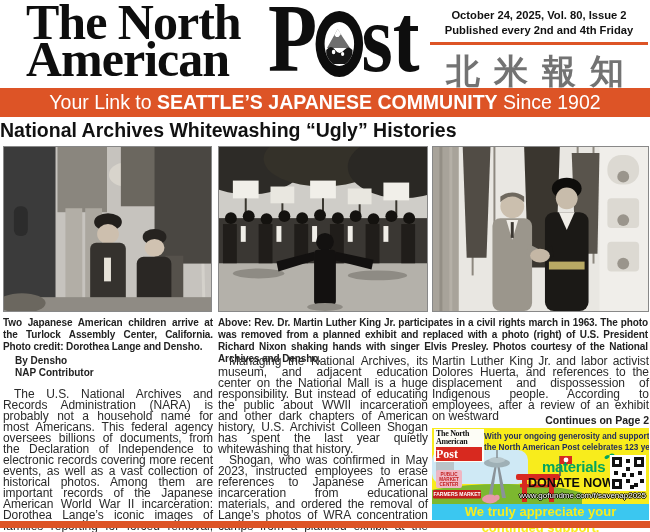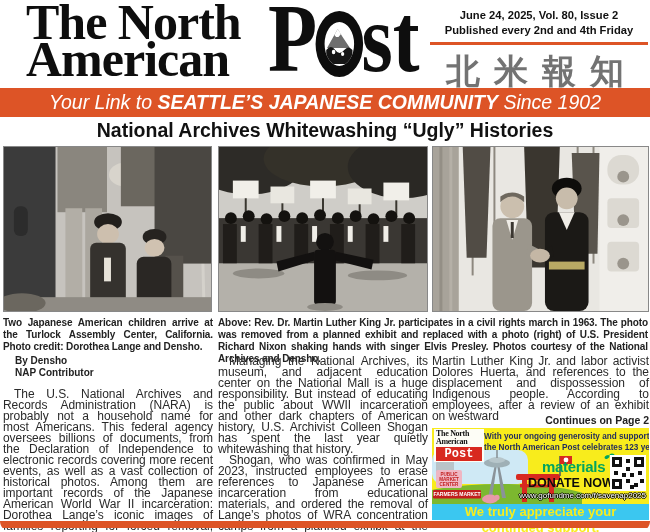--- a/index.html
+++ b/index.html
@@ -4,21 +4,20 @@
 <style>
   * { margin: 0; padding: 0; box-sizing: border-box; }
   html,body { background:#fff; }
   .page {
     position: relative;
     width: 650px; height: 532px;
     background: #fff;
     overflow: hidden;
     font-family: "Liberation Sans", sans-serif;
     color: #1a1a1a;
-    border-radius: 11px;
   }
   
   .masthead { position:absolute; left:0; top:0; width:650px; height:88px; }
   .logo-lines {
     position:absolute; left:26px; top:4px;
     font-family:"Liberation Serif", serif;
     font-weight:700; font-size:50px; line-height:37px; letter-spacing:-1px; color:#0e0e0e;
   }
   .post-logo {
     position:absolute; left:268px; top:-6px;
@@ -39,27 +38,27 @@
   .date-rule { margin-top:4px; height:3px; background:#DD5426; }
   .jp-title {
     margin-top:4px; font-family:"Liberation Serif", serif;
     font-weight:700; font-size:34px; letter-spacing:14px;
     white-space:nowrap; color:#737373; text-indent:6px;
   }
   
   .banner {
     position:absolute; left:0; top:88px; width:650px; height:29px;
     background:#DD5426; color:#fff; text-align:center;
-    font-size:19.5px; line-height:29px;font-style:italic;
+    font-size:19.5px; line-height:29px;
   }
   .banner b { font-weight:700; }
   
   .headline {
     position:absolute; left:0; top:119px; width:650px;
-    text-align:center; font-weight:700; font-size:19.5px; color:#111;
+    font-weight:700; font-size:19.5px; color:#111;
   }
   
   .photo { position:absolute; top:146px; height:166px; border:1px solid #888; background:#ccc; }
   .photo svg { display:block; width:100%; height:100%; }
   .photo-1 { left:3px;   width:209px; }
   .photo-2 { left:218px; width:210px; }
   .photo-3 { left:432px; width:217px; }
   
   .caption {
     position:absolute; top:317px; font-weight:700;
@@ -76,22 +75,22 @@
   .col-1 { left:3px;   top:389px; width:210px; }
   .col-2 { left:218px; top:356px; width:210px; }
   .col-3 { left:432px; top:356px; width:217px; }
   .continues { position:absolute; left:432px; top:414px; width:217px; text-align:right; font-weight:700; font-size:10.5px; color:#222; }
   
   .adbox { position:absolute; left:432px; top:428px; width:217px; height:92px; }
   .ad-main { position:relative; width:217px; height:76px; background:#F8EC1C; overflow:hidden; }
   .ad-minilogo { position:absolute; left:2px; top:1px; width:50px; background:#fdfdf6; padding:1px 2px; }
   .ad-minilogo .l { font-family:"Liberation Serif", serif; font-weight:700; font-size:8px; line-height:8px; color:#111; letter-spacing:-0.3px; }
   .ad-minilogo .p {
-    margin-top:1px; background:#D8291F; color:#fff; text-align:center;
-    font-family:Liberation Mono, monospace; font-weight:700; font-size:12px; line-height:14px;
+    margin-top:1px; background:#D8291F; color:#fff; text-align:left;
+    font-family:Liberation Serif, serif; font-weight:700; font-size:12px; line-height:14px;
   }
   .ad-msg { position:absolute; right:3px; top:3px; width:162px; text-align:right; font-weight:800; font-size:8.2px; line-height:11px; color:#1f2a5e; white-space:nowrap; }
   .gfm { position:absolute; left:110px; top:30px; font-weight:800; font-size:15px; letter-spacing:-0.3px; color:#00A45F; }
   .gfm-sprout { position:absolute; left:172px; top:24px; }
   .donate { position:absolute; left:96px; top:48px; font-weight:900; font-size:12.5px; color:#0c0c0c; display:flex; align-items:center; gap:12px; cursor:pointer; }
   .donate-arrow {
     width:13px; height:13px; border-radius:50%; background:#F4781F; color:#fff;
     font-size:9px; line-height:13px; text-align:center; font-weight:700;
   }
   .gfm-url {
@@ -119,21 +118,21 @@
       <div>American</div>
     </div>
     <div class="post-logo"><span>P</span><span class="post-o"><svg viewBox="0 0 36 44" aria-hidden="true">
         <polygon points="3,26 16,7 22,15 31,26" fill="#6e6e6e"></polygon>
         <polygon points="12,13 16,7 20,12 17,15 14,15" fill="#ffffff"></polygon>
         <path d="M2,28 Q8,22 13,28 Q18,34 24,28 Q29,23 34,28 L34,42 L2,42 Z" fill="#161616"></path>
         <circle cx="11" cy="30" r="2.2" fill="#fff"></circle>
         <circle cx="22" cy="32" r="2" fill="#fff"></circle>
       </svg></span><span>st</span></div>
     <div class="date-block">
-      <div class="date-line">June 24, 2025, Vol. 80, Issue 2</div>
+      <div class="date-line">October 24, 2025, Vol. 80, Issue 2</div>
       <div class="date-line">Published every 2nd and 4th Friday</div>
       <div class="date-rule"></div>
       <div class="jp-title">北米報知</div>
     </div>
   </header>
 
   <div class="banner"><span>Your Link to </span><b>SEATTLE’S JAPANESE COMMUNITY</b><span> Since 1902</span></div>
 
   <h1 class="headline">National Archives Whitewashing “Ugly” Histories</h1>
 

